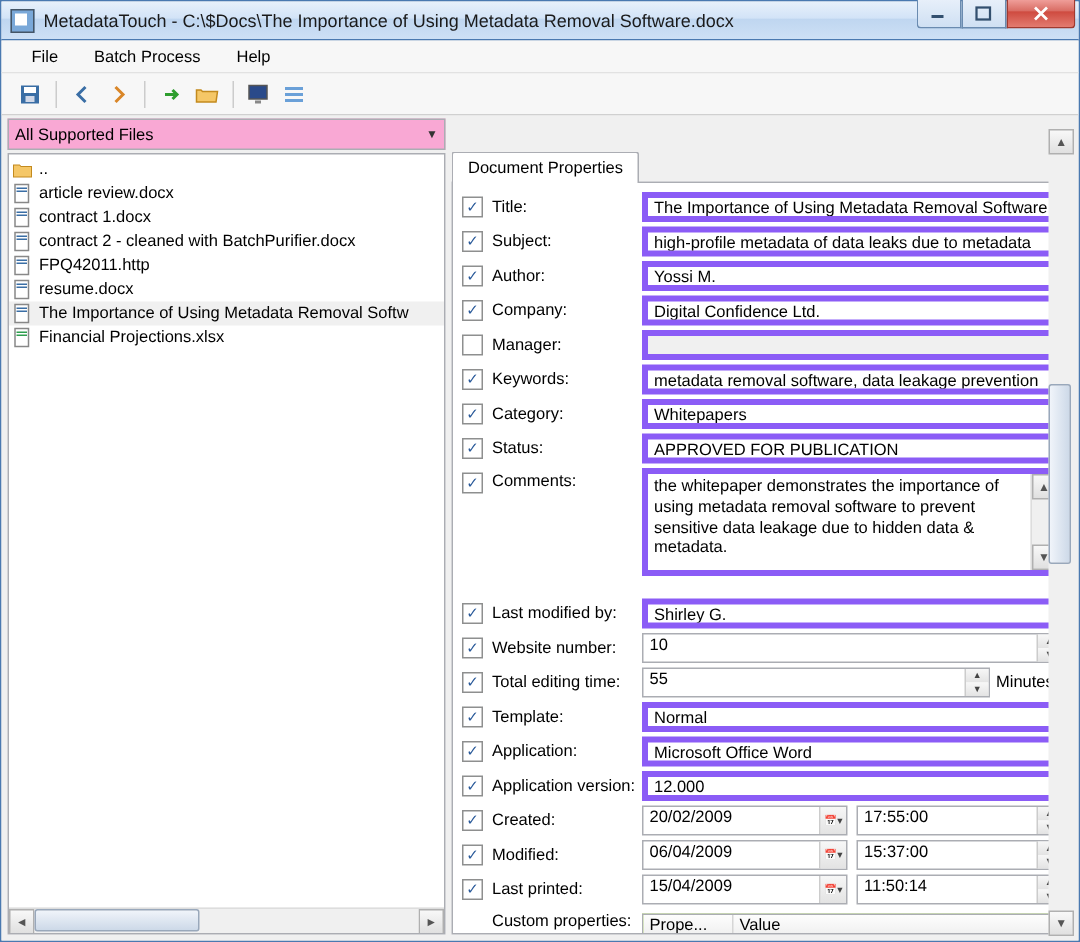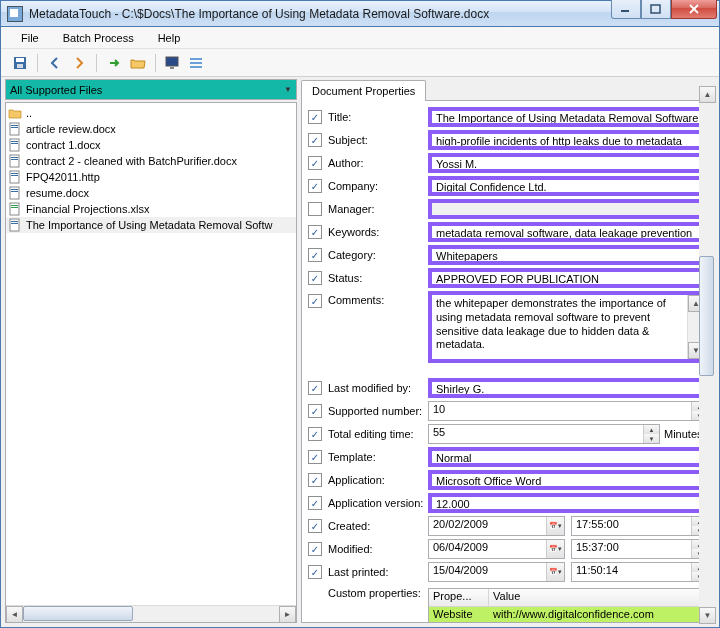--- a/index.html
+++ b/index.html
@@ -14,34 +14,34 @@
 .winbtn.min { border-radius: 0 0 0 3px; }
 .winbtn.close { width: 46px; border-radius: 0 0 3px 0; background: linear-gradient(#f2a4a0, #d86b62 45%, #ce4a3f 46%, #e37b70); border-color: #a03a30; color: #fff; }
 .winbtn svg { width: 12px; height: 10px; }
 .menubar { height: 22px; background: #f7f7f7; display: flex; align-items: center; padding: 0 10px; gap: 4px; border-bottom: 1px solid #e2e2e2; text-align: right; }
 .menuitem { padding: 2px 10px; cursor: default; }
 .toolbar { height: 28px; background: #f7f7f7; display: flex; align-items: center; padding: 0 8px; gap: 2px; border-bottom: 1px solid #d0d0d0; }
 .tbtn { width: 22px; height: 22px; display: flex; align-items: center; justify-content: center; border-radius: 2px; cursor: default; }
 .tsep { width: 1px; height: 18px; background: #ccc; margin: 0 4px; }
 .content { flex: 1; display: flex; background: #f0f0f0; padding: 2px 4px 4px 4px; gap: 4px; min-height: 0; }
 .leftpane { width: 292px; display: flex; flex-direction: column; min-height: 0; }
-.combo { height: 21px; border: 1px solid #abadb3; background: #14b8a6; display: flex; align-items: center; padding: 0 4px; margin-bottom: 2px; cursor: default; }
+.combo { height: 21px; border: 1px solid #abadb3; background: #f9a8d4; display: flex; align-items: center; padding: 0 4px; margin-bottom: 2px; cursor: default; }
 .combo-text { flex: 1; }
 .combo-arrow { font-size: 8px; color: #333; }
 .filelist { flex: 1; border: 1px solid #abadb3; background: #fff; overflow: hidden; position: relative; min-height: 0; }
 .filelist-inner { padding: 2px 0; }
 .frow { display: flex; align-items: center; height: 16px; padding: 0 2px; cursor: default; white-space: nowrap; }
 .frow.sel { background: #f0f0f0; }
 .ficon { width: 16px; height: 14px; margin-right: 2px; flex-shrink: 0; }
 .hscroll { position: absolute; bottom: 0; left: 0; right: 0; height: 17px; background: #f0f0f0; border-top: 1px solid #ddd; display: flex; align-items: center; }
 .hscroll-btn { width: 17px; height: 17px; background: linear-gradient(#f8f8f8,#e0e0e0); border: 1px solid #b0b0b0; display: flex; align-items: center; justify-content: center; font-size: 8px; color: #555; }
 .hscroll-track { flex: 1; height: 17px; background: #f0f0f0; position: relative; }
 .hscroll-thumb { position: absolute; left: 0; top: 0; width: 110px; height: 15px; background: linear-gradient(#f0f4fa,#cdd9e8); border: 1px solid #99a8bb; border-radius: 2px; }
 .rightpane { flex: 1; display: flex; flex-direction: column; min-height: 0; }
-.tabstrip { height: 22px; display: flex; align-items: flex-end; }
+.tabstrip { height: 22px; display: flex; align-items: flex-end; margin-top: 21px; }
 .tab { height: 21px; padding: 0 10px; border: 1px solid #abadb3; border-bottom: none; background: #fff; border-radius: 2px 2px 0 0; display: flex; align-items: center; cursor: default; position: relative; z-index: 2; }
 .proppane { flex: 1; border: 1px solid #abadb3; background: #fff; padding: 6px 6px 6px 6px; overflow: hidden; margin-top: -1px; min-height: 0; }
 .prow { display: flex; align-items: center; margin-bottom: 3px; min-height: 20px; }
 .prow.tall { align-items: flex-start; }
 .pchk { width: 14px; height: 14px; border: 1px solid #8e8f8f; background: #fff; margin-right: 6px; display: flex; align-items: center; justify-content: center; font-size: 10px; color: #2a5a9a; flex-shrink: 0; cursor: default; }
 .plabel { width: 100px; flex-shrink: 0; }
 .pinput { flex: 1; height: 20px; border: 4px solid #8b5cf6; background: #fff; padding: 1px 4px; overflow: hidden; white-space: nowrap; }
 .pinput.ro { background: #f0f0f0; }
 .pinput.tall { height: 72px; white-space: normal; padding: 2px 18px 2px 4px; position: relative; line-height: 1.25; }
 .ta-scroll { position: absolute; right: 0; top: 0; bottom: 0; width: 17px; background: #f0f0f0; border-left: 1px solid #ddd; }
@@ -192,35 +192,35 @@
                 <span>FPQ42011.http</span>
               </div>
           <div class="frow">
                 <span class="ficon"><svg width="14" height="14">
                     <rect x="2" y="1" width="9" height="12" fill="#fff" stroke="#888"></rect>
                     <rect x="3" y="3" width="7" height="1" fill="#3a6ea5"></rect>
                     <rect x="3" y="5" width="7" height="1" fill="#3a6ea5"></rect>
                   </svg></span>
                 <span>resume.docx</span>
               </div>
+          <div class="frow sel">
+                <span class="ficon"><svg width="14" height="14">
+                    <rect x="2" y="1" width="9" height="12" fill="#fff" stroke="#888"></rect>
+                    <rect x="3" y="3" width="7" height="1" fill="#3a6ea5"></rect>
+                    <rect x="3" y="5" width="7" height="1" fill="#3a6ea5"></rect>
+                  </svg></span>
+                <span>The Importance of Using Metadata Removal Softw</span>
+              </div>
           <div class="frow">
                 <span class="ficon"><svg width="14" height="14">
                     <rect x="2" y="1" width="9" height="12" fill="#fff" stroke="#888"></rect>
                     <rect x="3" y="3" width="7" height="1" fill="#2e9e4e"></rect>
                     <rect x="3" y="5" width="7" height="1" fill="#2e9e4e"></rect>
                   </svg></span>
                 <span>Financial Projections.xlsx</span>
-              </div>
-          <div class="frow sel">
-                <span class="ficon"><svg width="14" height="14">
-                    <rect x="2" y="1" width="9" height="12" fill="#fff" stroke="#888"></rect>
-                    <rect x="3" y="3" width="7" height="1" fill="#3a6ea5"></rect>
-                    <rect x="3" y="5" width="7" height="1" fill="#3a6ea5"></rect>
-                  </svg></span>
-                <span>The Importance of Using Metadata Removal Softw</span>
               </div>
         </div>
         <div class="hscroll">
           <div class="hscroll-btn">◄</div>
           <div class="hscroll-track">
                 <div class="hscroll-thumb"></div>
               </div>
           <div class="hscroll-btn">►</div>
         </div>
       </div>
@@ -232,21 +232,21 @@
       </div>
       <div class="proppane">
         <div class="prow">
               <div class="pchk">✓</div>
               <div class="plabel">Title:</div>
               <div class="pinput">The Importance of Using Metadata Removal Software</div>
             </div>
         <div class="prow">
               <div class="pchk">✓</div>
               <div class="plabel">Subject:</div>
-              <div class="pinput">high-profile incidents of http leaks due to metadata</div>
+              <div class="pinput">high-profile metadata of data leaks due to metadata</div>
             </div>
         <div class="prow">
               <div class="pchk">✓</div>
               <div class="plabel">Author:</div>
               <div class="pinput">Yossi M.</div>
             </div>
         <div class="prow">
               <div class="pchk">✓</div>
               <div class="plabel">Company:</div>
               <div class="pinput">Digital Confidence Ltd.</div>
@@ -285,21 +285,21 @@
           </div>
         </div>
         <div class="spacer"></div>
         <div class="prow">
               <div class="pchk">✓</div>
               <div class="plabel">Last modified by:</div>
               <div class="pinput">Shirley G.</div>
             </div>
         <div class="prow">
               <div class="pchk">✓</div>
-              <div class="plabel">Supported number:</div>
+              <div class="plabel">Website number:</div>
           <div class="spinwrap">
                 <div class="spin">
                   <div class="spin-val">10</div>
                   <div class="spin-btns">
                     <div class="spin-b">▲</div>
                     <div class="spin-b">▼</div>
                   </div>
                 </div>
               </div>
         </div>

